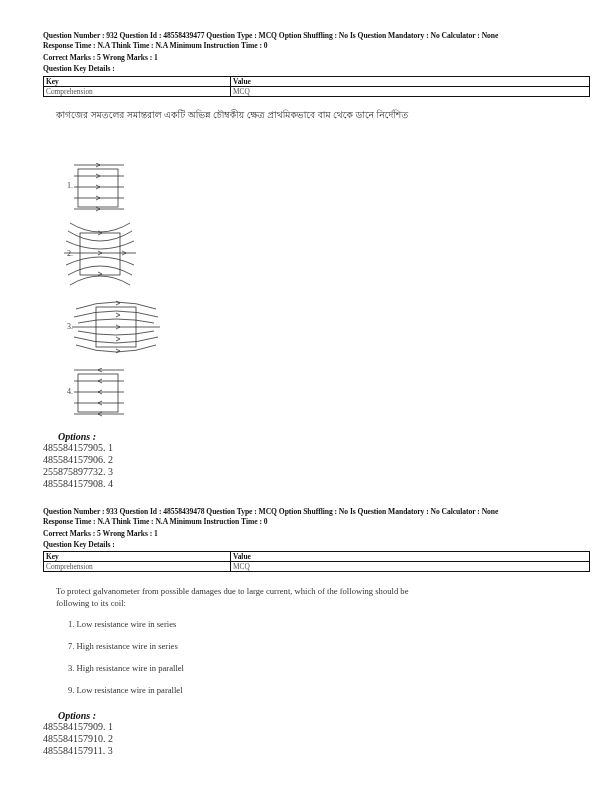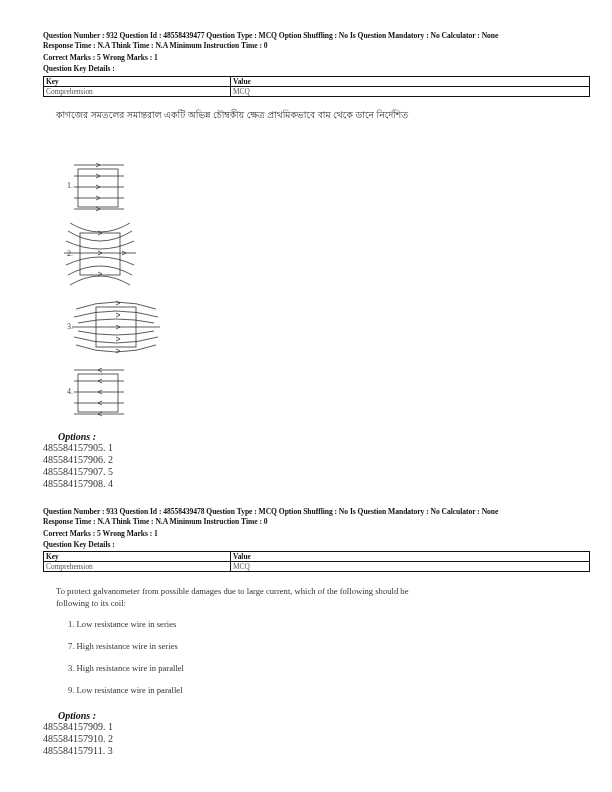--- a/index.html
+++ b/index.html
@@ -96,21 +96,21 @@
       <line x1="14" y1="24" x2="64" y2="24"></line>
         <line x1="14" y1="35" x2="64" y2="35"></line>
       <line x1="14" y1="46" x2="64" y2="46"></line>
       <path d="M42 0 L38 2 L42 4 M42 11 L38 13 L42 15 M42 22 L38 24 L42 26 M42 33 L38 35 L42 37 M42 44 L38 46 L42 48"></path>
     </g>
   </svg>
 
   <div class="opt-title" style="top:431px">Options :</div>
   <div class="opt" style="top:442px">485584157905. 1</div>
   <div class="opt" style="top:454px">485584157906. 2</div>
-  <div class="opt" style="top:466px">485584157907. 5</div>
+  <div class="opt" style="top:466px">255875897732. 3</div>
   <div class="opt" style="top:478px">485584157908. 4</div>
 </div>
 
 <div>
   <div class="hdr" style="top:507px">Question Number : 933 Question Id : 48558439478 Question Type : MCQ Option Shuffling : No Is Question Mandatory : No Calculator : None</div>
   <div class="hdr" style="top:517px">Response Time : N.A Think Time : N.A Minimum Instruction Time : 0</div>
   <div class="hdr" style="top:529px">Correct Marks : 5 Wrong Marks : 1</div>
   <div class="hdr" style="top:540px">Question Key Details :</div>
   <table class="kt" style="top:551px">
     <tbody>

